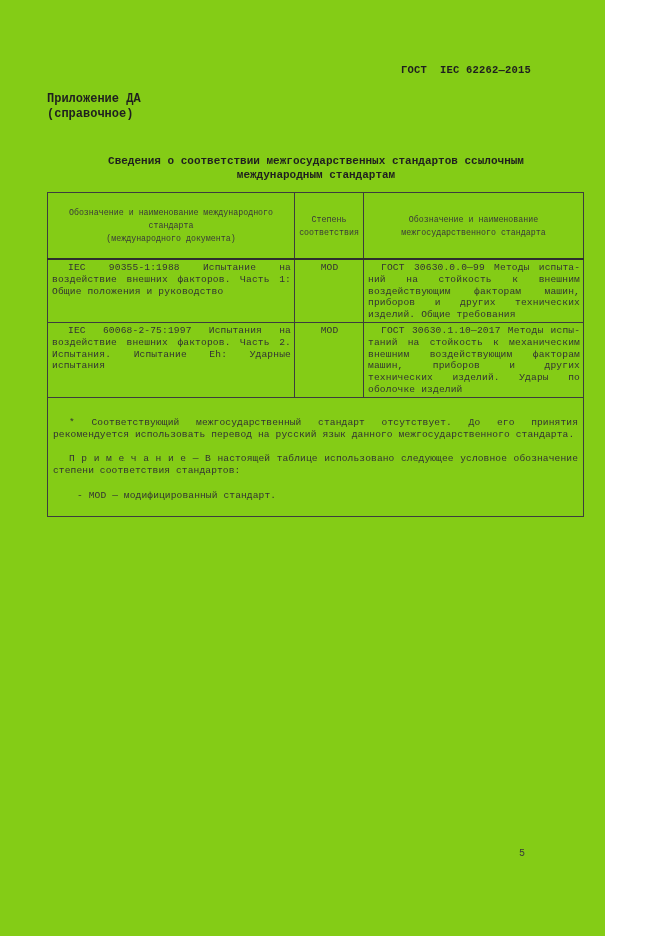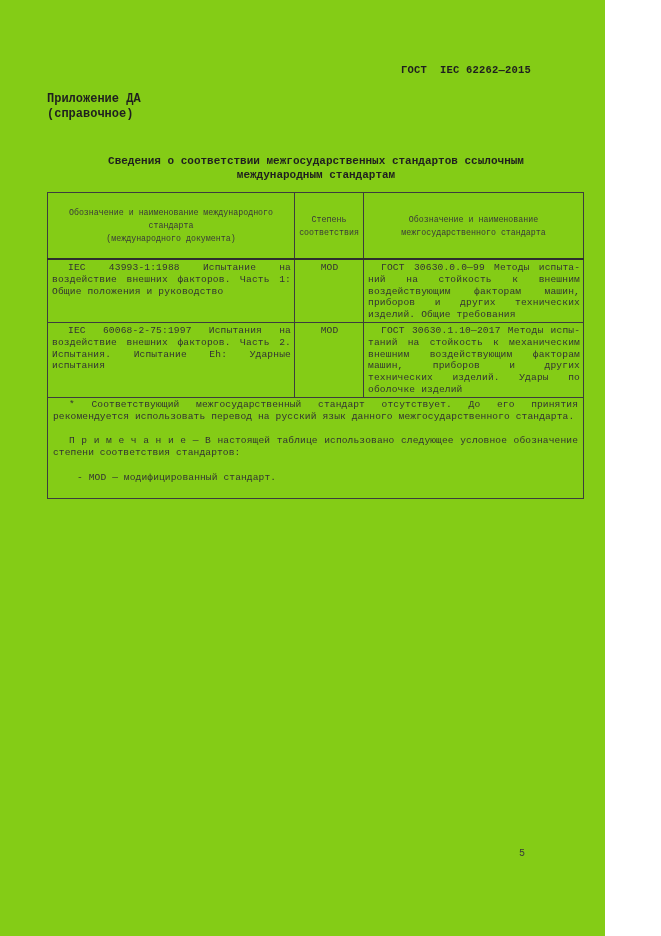--- a/index.html
+++ b/index.html
@@ -101,21 +101,21 @@
   .cell-center {
     text-align: center;
     text-indent: 0;
   }
   tr.row-1 { height: 37px; }
   tr.row-2 { height: 51px; }
   tr.row-3 { height: 60px; }
 
   
   td.notes-cell {
-    padding: 1px 5px 2px 5px;
+    padding: 19px 5px 2px 5px;
   }
   .footnote, .note {
     margin: 0;
     font-size: 9.6px;
     line-height: 12.5px;
     letter-spacing: 0.1px;
     text-align: justify;
     text-indent: 16px;
     color: #333333;
   }
@@ -164,21 +164,21 @@
         <th>Обозначение и наименование международного стандарта
 (международного документа)</th>
         <th>Степень
 соответствия</th>
         <th>Обозначение и наименование
 межгосударственного стандарта</th>
       </tr>
     </thead>
     <tbody>
       <tr class="row-2">
-        <td class="cell-intl">IEC 43993-1:1988 Испытание на воздействие внешних факторов. Часть 1: Общие положения и руководство</td>
+        <td class="cell-intl">IEC 90355-1:1988 Испытание на воздействие внешних факторов. Часть 1: Общие положения и руководство</td>
         <td class="cell-center">MOD</td>
         <td class="cell-gost">ГОСТ 30630.0.0—99 Методы испыта­ний на стойкость к внешним воздействую­щим факторам машин, приборов и других технических изделий. Общие требования</td>
       </tr>
       <tr class="row-3">
         <td class="cell-intl">IEC 60068-2-75:1997 Испытания на воздействие внешних факторов. Часть 2. Испытания. Испыта­ние Eh: Ударные испытания</td>
         <td class="cell-center">MOD</td>
         <td class="cell-gost">ГОСТ 30630.1.10—2017 Методы испы­таний на стойкость к механическим внеш­ним воздействующим факторам машин, приборов и других технических изделий. Удары по оболочке изделий</td>
       </tr>
       <tr>
         <td class="notes-cell" colspan="3">

